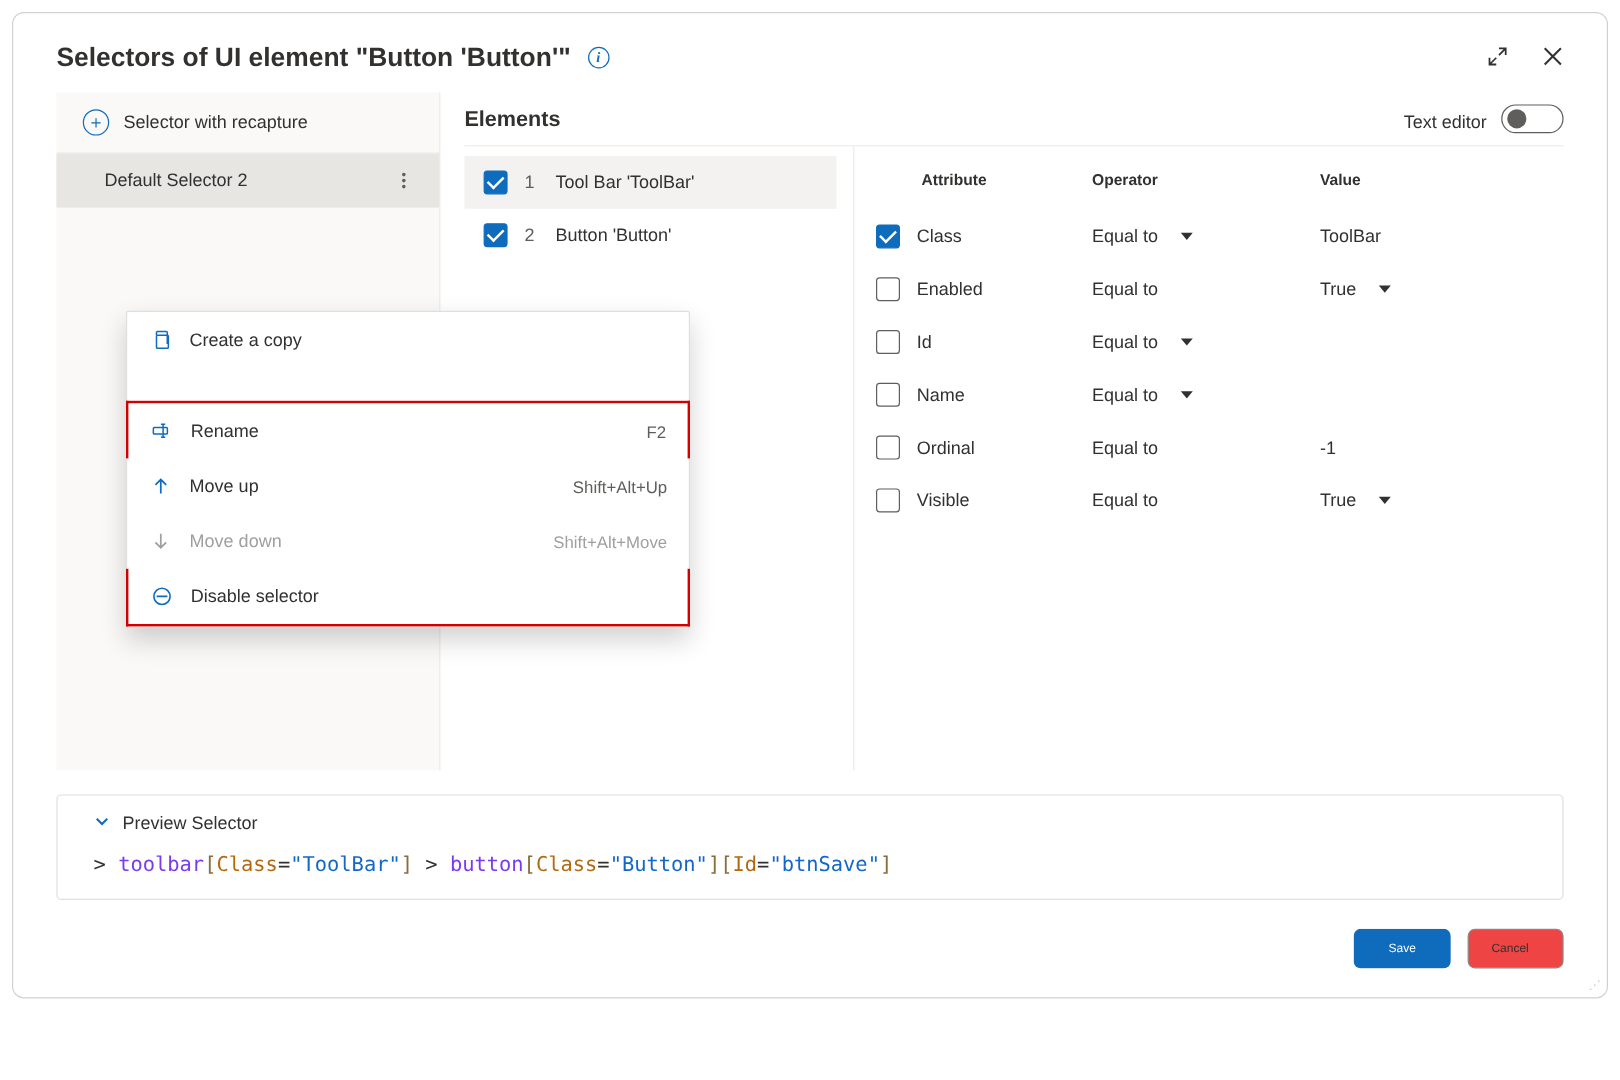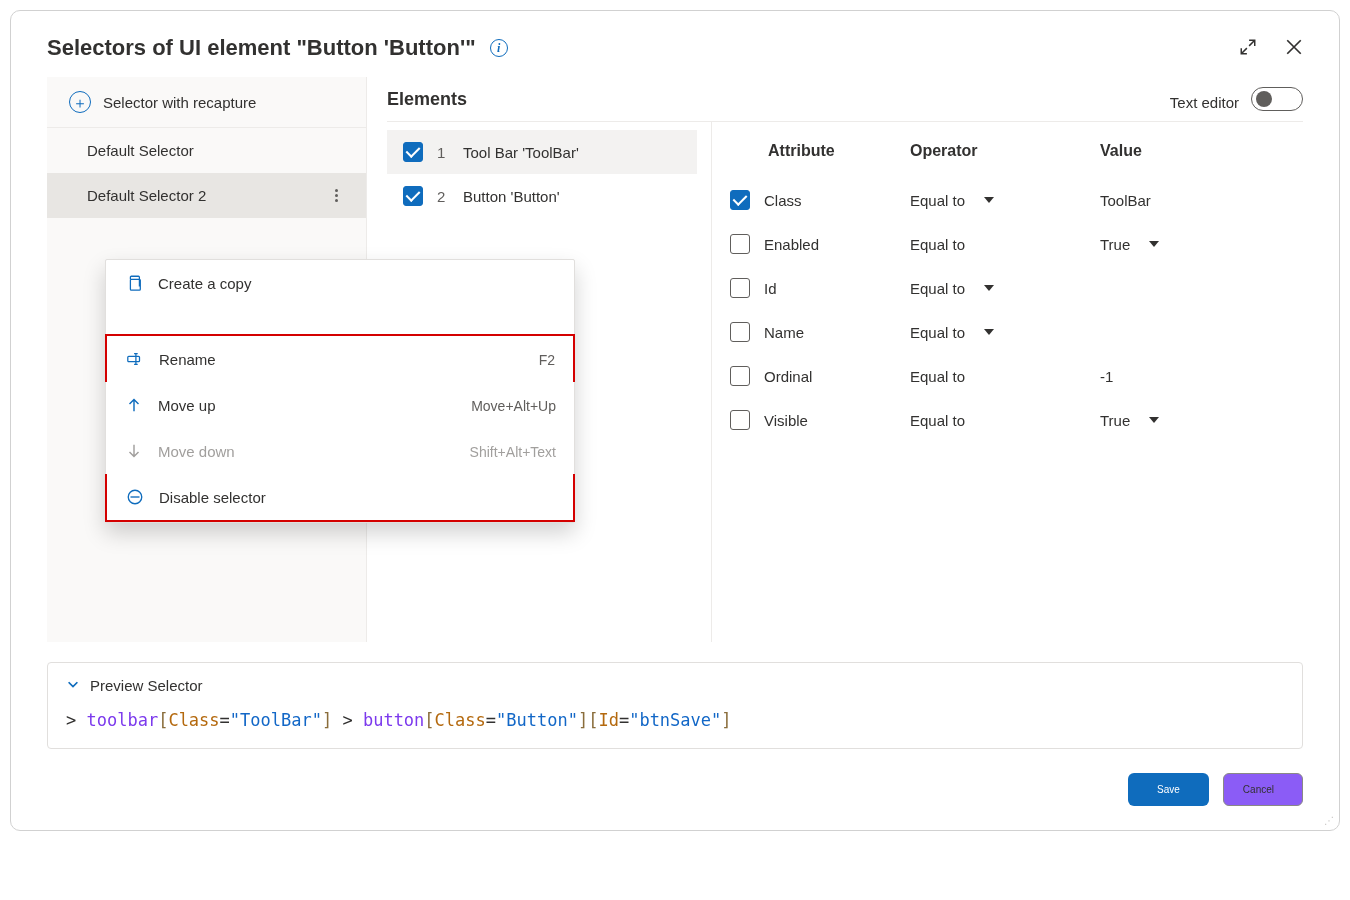--- a/index.html
+++ b/index.html
@@ -112,52 +112,52 @@
   flex-shrink: 0;
 }
 .chk.checked { background: #0f6cbd; border-color: #0f6cbd; }
 .chk.checked::after {
   content:""; width: 6px; height: 11px; border: solid #fff; border-width: 0 2px 2px 0;
   transform: rotate(45deg); margin-top:-3px;
 }
 .el-idx { color: #605e5c; width: 12px; }
 
 .attr-col { flex:1; border-left: 1px solid #edebe9; padding: 12px 0 0 18px;}
-.attr-head { display:grid; grid-template-columns: 180px 190px 1fr; font-weight:700; font-size:16px; padding: 8px 0 18px 0;}
+.attr-head { display:grid; grid-template-columns: 180px 190px 1fr; font-weight:700; font-size:13px; padding: 8px 0 18px 0;}
 .attr-head > div:first-child { padding-left: 38px; }
 .attr-row { display:grid; grid-template-columns: 180px 190px 1fr; align-items:center; padding: 12px 0; font-size:15px; border-bottom: 0px solid transparent;}
 .attr-name { display:flex; align-items:center; gap: 14px; }
 .op-cell { display:flex; align-items:center; gap: 12px; }
 .val-cell { display:flex; align-items:center; gap: 12px; }
 .chevron {
   width: 0; height: 0; border-left: 5px solid transparent; border-right: 5px solid transparent;
   border-top: 6px solid #323130; margin-left: 4px;
 }
 .chevron-wrap { display:inline-flex; width: 20px; justify-content:center;}
 
 
 .preview {
   margin: 20px 36px 0 36px; border: 1px solid #e1dfdd; border-radius: 4px;
-  padding: 14px 18px 18px 18px;
+  padding: 14px 18px 18px 30px;
 }
 .preview-head { display:flex; align-items:center; gap: 10px; font-size: 15px; color:#323130; margin-bottom: 16px;}
 .chev-down-blue { color:#0f6cbd; }
 .selpath { font-family: Consolas, monospace; font-size: 17px; white-space: nowrap; overflow:hidden;}
 .sp-op { color: #323130; }
 .sp-tag { color: #7c3aed; }
 .sp-br { color: #8a6d3b; }
 .sp-attr { color: #b4690e; }
 .sp-eq { color: #323130; }
 .sp-str { color: #1267c7; }
 
 
 .footer { display:flex; justify-content:flex-end; gap: 14px; padding: 24px 36px 6px 36px;}
 .btn { padding: 10px 28px; font-size: 10px; border-radius: 6px; cursor:pointer; border:1px solid transparent;}
 .btn-primary { background:#0f6cbd; color:#fff; }
-.btn-secondary { background:#8b5cf6; color:#323130; border-color:#8a8886;padding-left:19px;}
+.btn-secondary { background:#ef4444; color:#323130; border-color:#8a8886;padding-left:19px;}
 
 .resize-grip { position:absolute; right:6px; bottom:4px; color:#c8c6c4; font-size: 10px; letter-spacing:-1px;}
 </style>
 </head>
 <body>
 
 <div class="window">
 
   <div class="titlebar">
     <div class="title">Selectors of UI element "Button 'Button'"</div>
@@ -178,23 +178,20 @@
   </div>
 
   <div class="body">
 
     <div class="sidebar">
       <div class="new-selector">
         <span class="plus-circle">＋</span>
         <span>Selector with recapture</span>
       </div>
       <div id="selector-list">
-          <div class="selector-item">
-            <span>Default Selector</span>
-          </div>
           <div class="selector-item active">
             <span>Default Selector 2</span>
             <span class="more-dots">
               <span></span>
               <span></span>
               <span></span>
             </span>
           </div>
         </div>
     </div>
@@ -352,30 +349,30 @@
         <span class="shortcut">F2</span>
       </div>
     </div>
     <div class="menu-item">
       <span class="menu-icon">
         <svg viewBox="0 0 20 20" fill="none" stroke="#0f6cbd" stroke-width="1.6">
             <path d="M10 17V4M5 9l5-5 5 5"></path>
           </svg>
       </span>
       <span>Move up</span>
-      <span class="shortcut">Move+Alt+Up</span>
+      <span class="shortcut">Shift+Alt+Up</span>
     </div>
     <div class="menu-item disabled">
       <span class="menu-icon">
         <svg viewBox="0 0 20 20" fill="none" stroke="#a19f9d" stroke-width="1.6">
             <path d="M10 3v13M5 11l5 5 5-5"></path>
           </svg>
       </span>
       <span>Move down</span>
-      <span class="shortcut">Shift+Alt+Text</span>
+      <span class="shortcut">Shift+Alt+Move</span>
     </div>
     <div class="hl-red second">
       <div class="menu-item">
         <span class="menu-icon">
           <svg viewBox="0 0 20 20" fill="none" stroke="#0f6cbd" stroke-width="1.5">
               <circle cx="10" cy="10" r="7.5"></circle>
               <path d="M5 10h10"></path>
             </svg>
         </span>
         <span>Disable selector</span>

